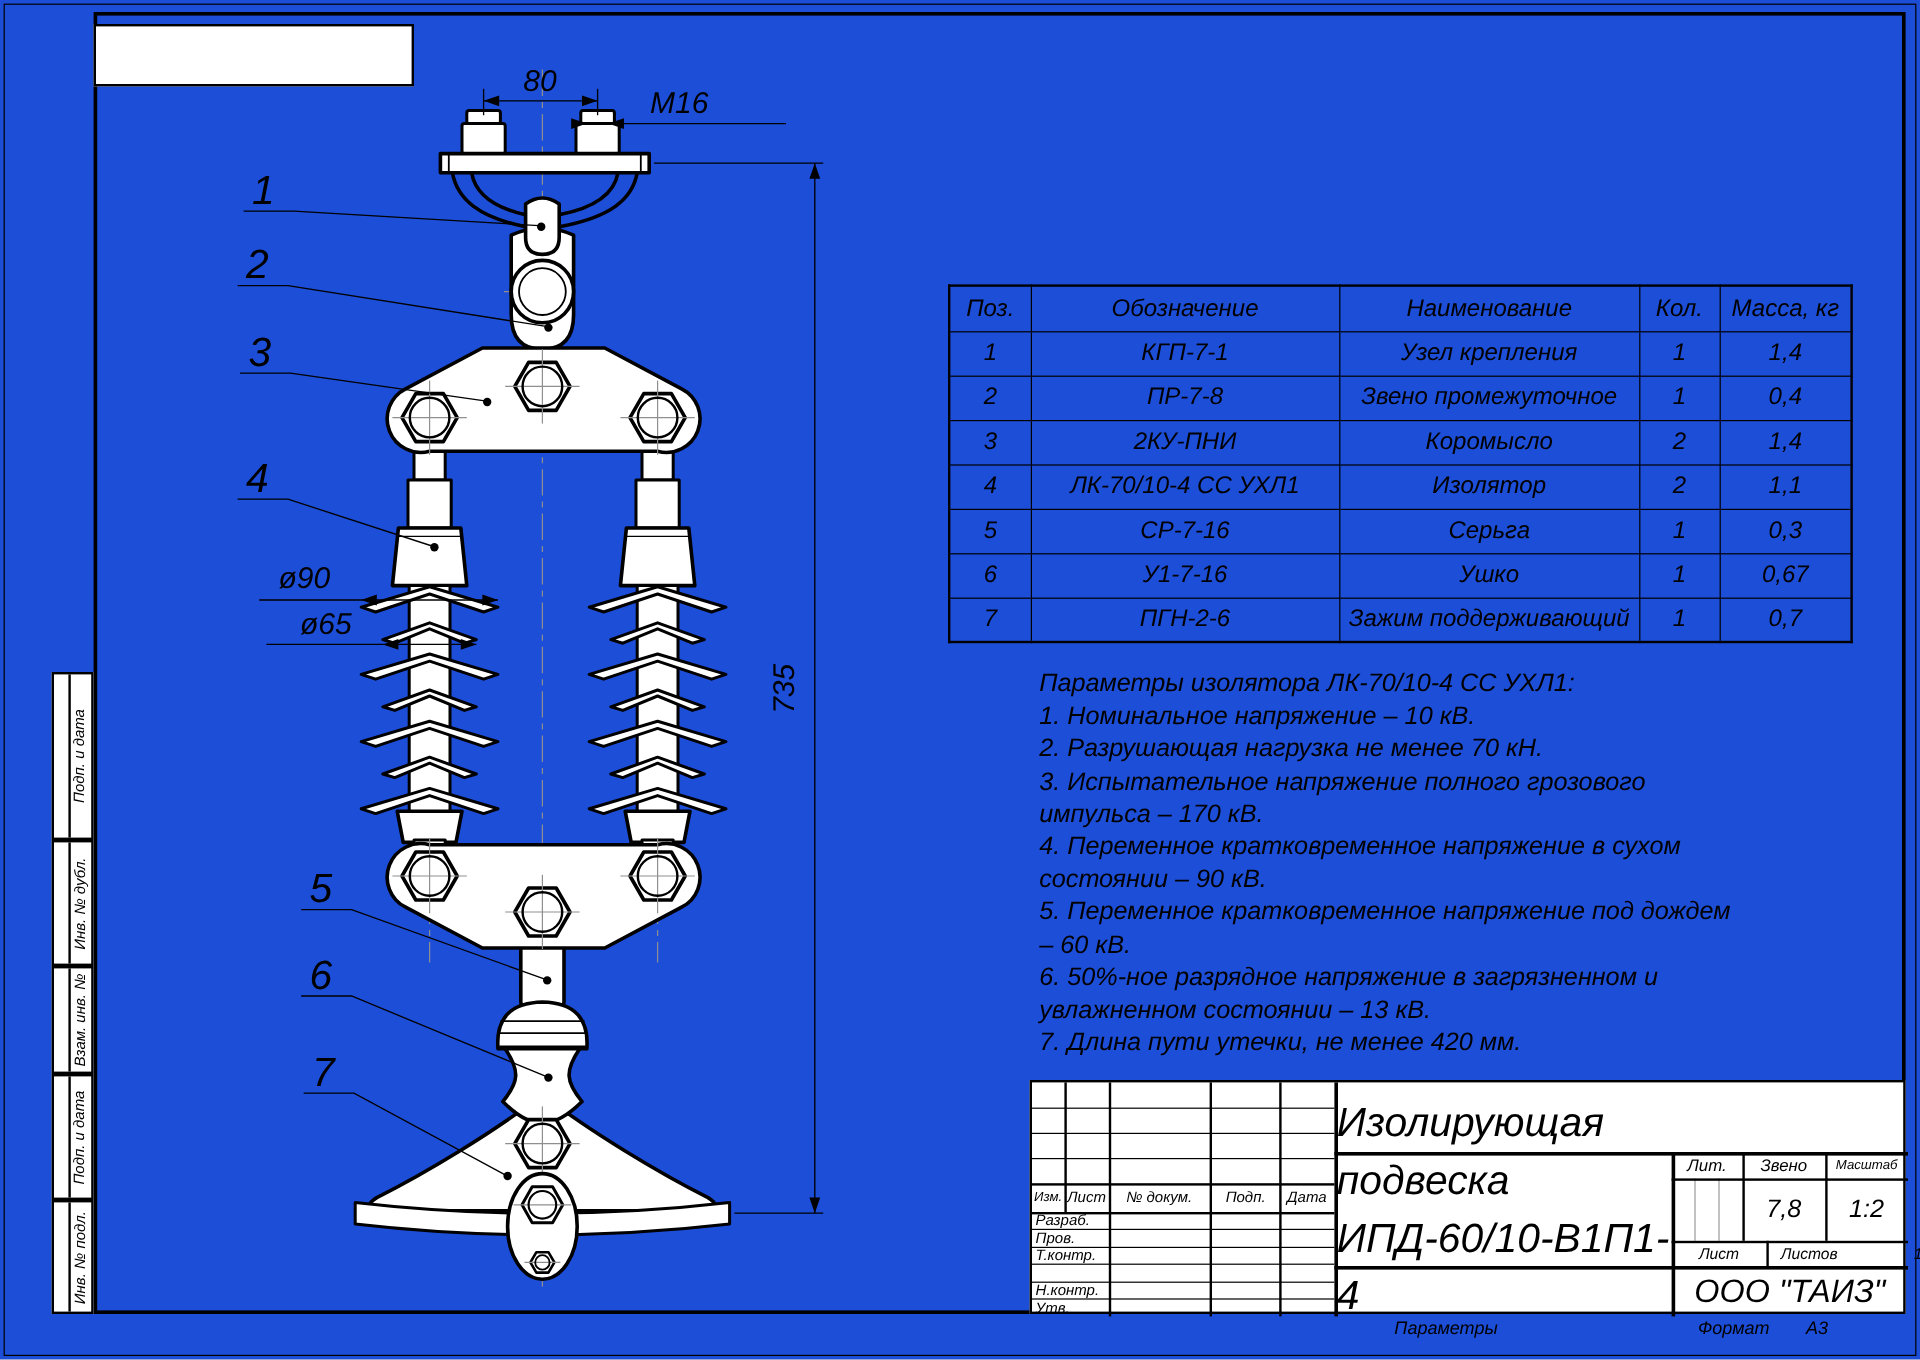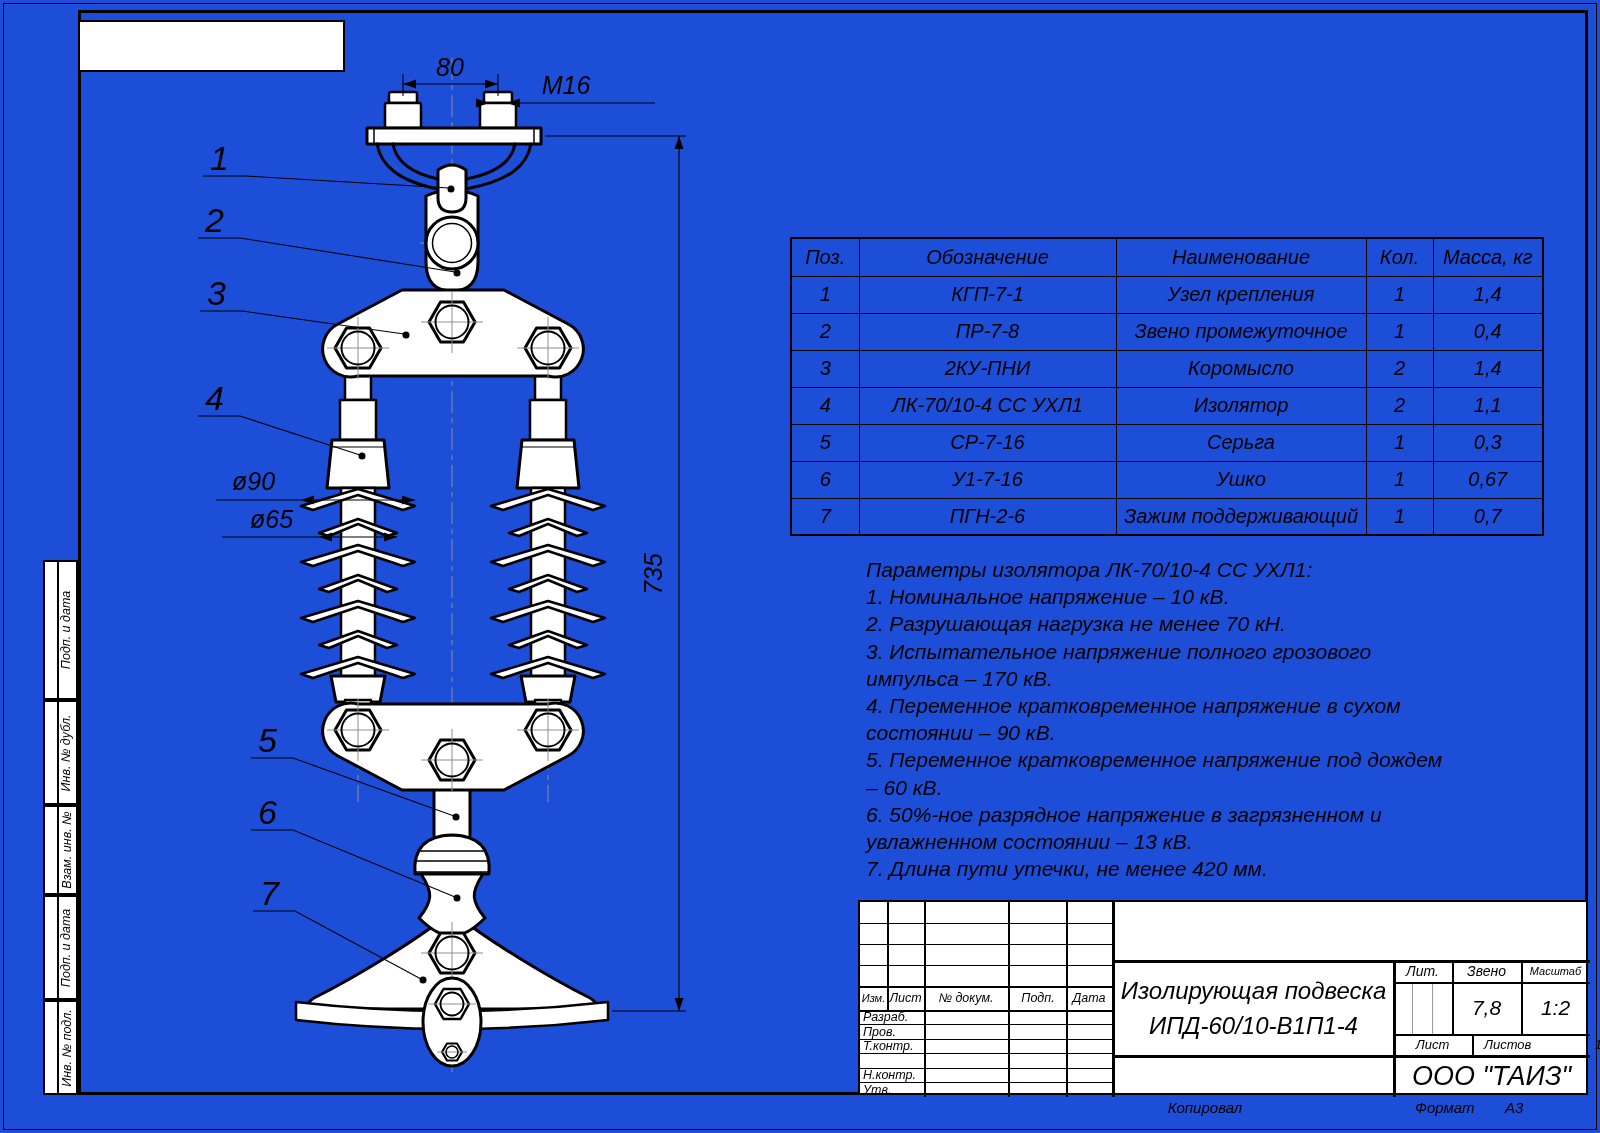--- a/index.html
+++ b/index.html
@@ -36,21 +36,21 @@
 
   
   .tblock{left:858px;top:900px;width:730px;height:195px;border:2.5px solid #000;background:#fff;}
   .tb-v,.tb-h{position:absolute;background:#000;}
   .tb-vg{position:absolute;background:#9a9a9a;}
   .tb-cell{position:absolute;display:flex;align-items:center;justify-content:center;
       font-style:italic;overflow:hidden;white-space:nowrap;}
   .tb-role{position:absolute;font-style:italic;font-size:12.5px;padding-left:3px;
       display:flex;align-items:center;}
   .tb-title{position:absolute;display:flex;flex-direction:column;align-items:center;justify-content:center;
-      font-style:italic;font-size:24px;line-height:35px;}
+      font-style:italic;font-size:34px;line-height:48px;}
 
   
   .strip-sec{position:absolute;left:43px;width:35px;border:2px solid #000;background:#fff;box-sizing:border-box;}
   .strip-div{position:absolute;left:12px;top:0;bottom:0;width:1.5px;background:#000;}
   .strip-lab{position:absolute;left:12px;right:0;top:0;bottom:0;display:flex;align-items:center;justify-content:center;}
   .strip-lab span{transform:rotate(-90deg);white-space:nowrap;font-size:12.5px;font-style:italic;}
 
   .footer-txt{position:absolute;top:1099px;font-style:italic;font-size:15px;}
 </style>
 </head>
@@ -435,17 +435,17 @@
         <span>Подп. и дата</span>
       </div>
   </div>
   <div class="strip-sec" style="top:1000px;height:95px;">
     <div class="strip-div"></div>
       <div class="strip-lab">
         <span>Инв. № подл.</span>
       </div>
   </div>
 
-  <div class="footer-txt" style="left:1140px;width:130px;text-align:center;">Копировал</div>
+  <div class="footer-txt" style="left:1140px;width:130px;text-align:center;">Параметры</div>
   <div class="footer-txt" style="left:1415px;">Формат</div>
   <div class="footer-txt" style="left:1505px;">А3</div>
 
 </div>
 
 </body></html>

